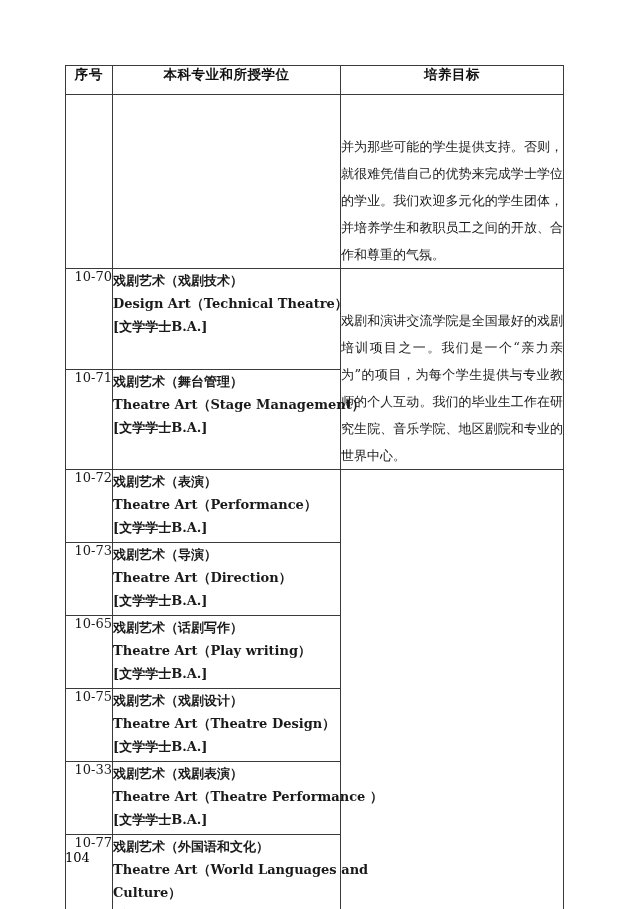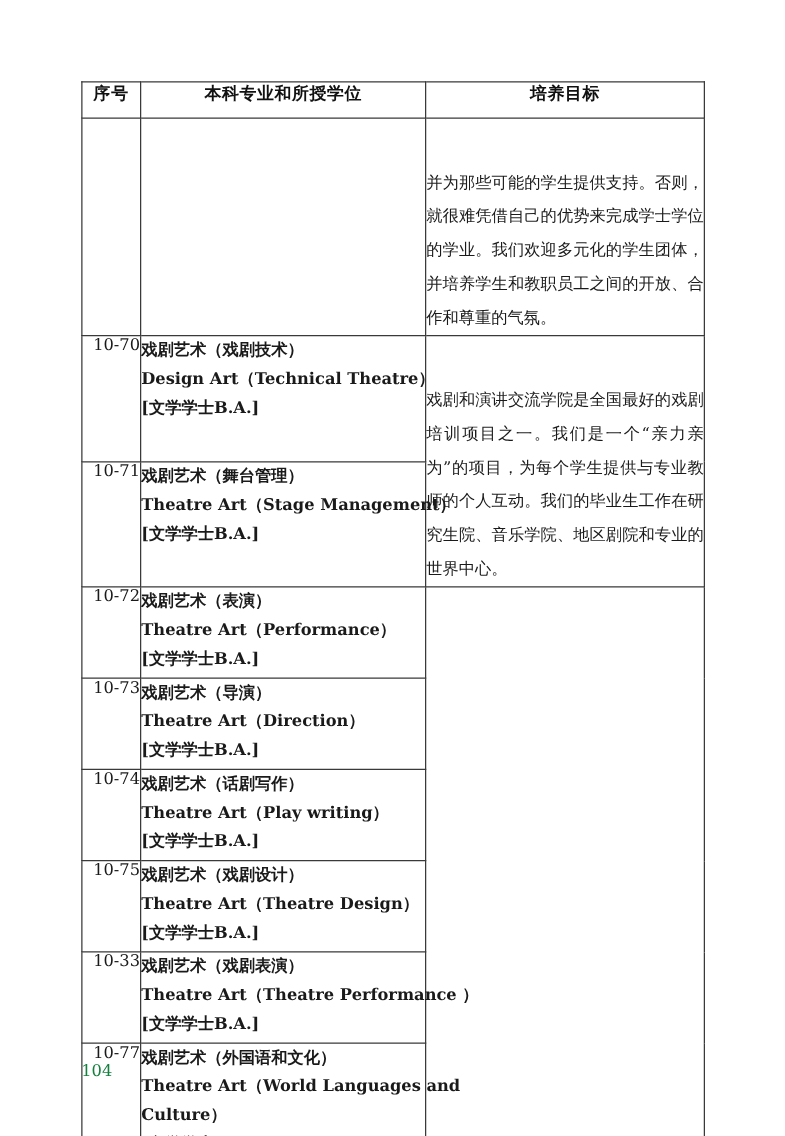--- a/index.html
+++ b/index.html
@@ -92,21 +92,21 @@
   }
 
   .empty-cell { }
 
   
   .page-number {
     position: absolute;
     left: 65px;
     top: 850px;
     font-size: 13px;
-    color: #15803d;
+    color: #000000;
     font-family: "DejaVu Serif", "Liberation Serif", serif;
   }
 
   
   tr.r-cont td { height: 118px; }
   tr.r-70 td, tr.r-71 td { height: 72px; }
   tr.r-72 td, tr.r-73 td, tr.r-74 td,
   tr.r-75 td, tr.r-76 td { height: 72px; }
   tr.r-77 td { height: 94px; }
 </style>
@@ -171,21 +171,21 @@
       <tr class="r-73">
         <td class="num-cell">10-73</td>
         <td class="major-cell">
           <div class="ln">戏剧艺术（导演）</div>
           <div class="ln">Theatre Art（Direction）</div>
           <div class="ln">[文学学士B.A.]</div>
         </td>
       </tr>
 
       <tr class="r-74">
-        <td class="num-cell">10-74</td>
+        <td class="num-cell">10-65</td>
         <td class="major-cell">
           <div class="ln">戏剧艺术（话剧写作）</div>
           <div class="ln">Theatre Art（Play writing）</div>
           <div class="ln">[文学学士B.A.]</div>
         </td>
       </tr>
 
       <tr class="r-75">
         <td class="num-cell">10-75</td>
         <td class="major-cell">

